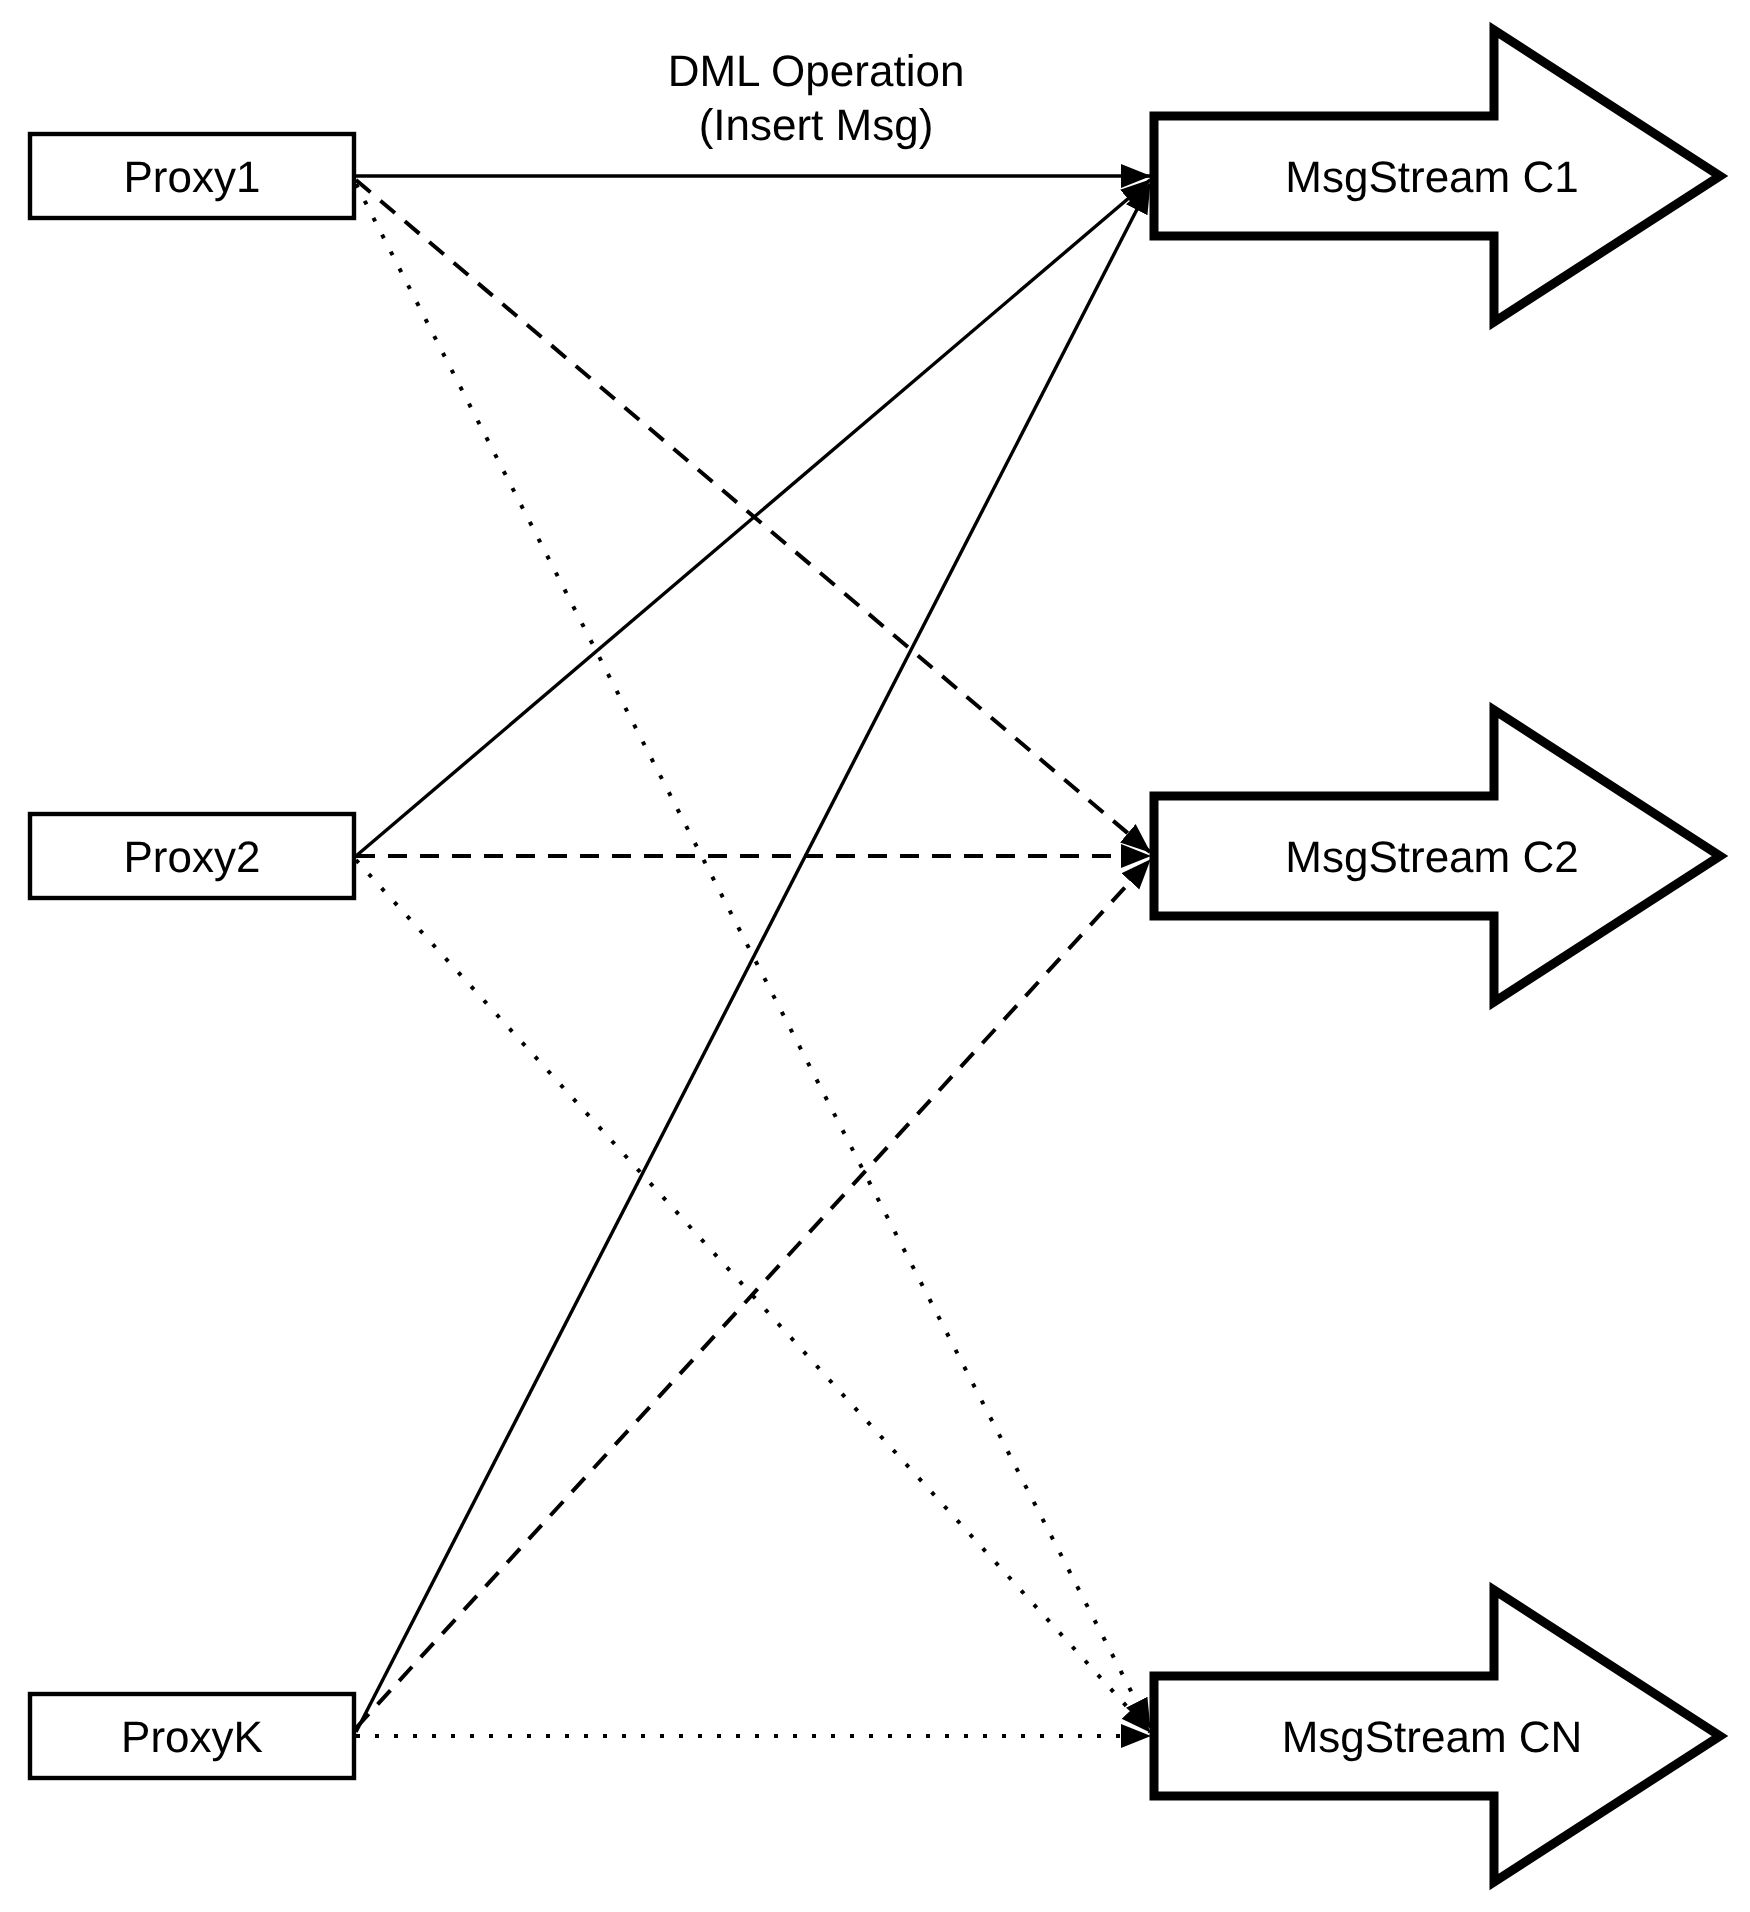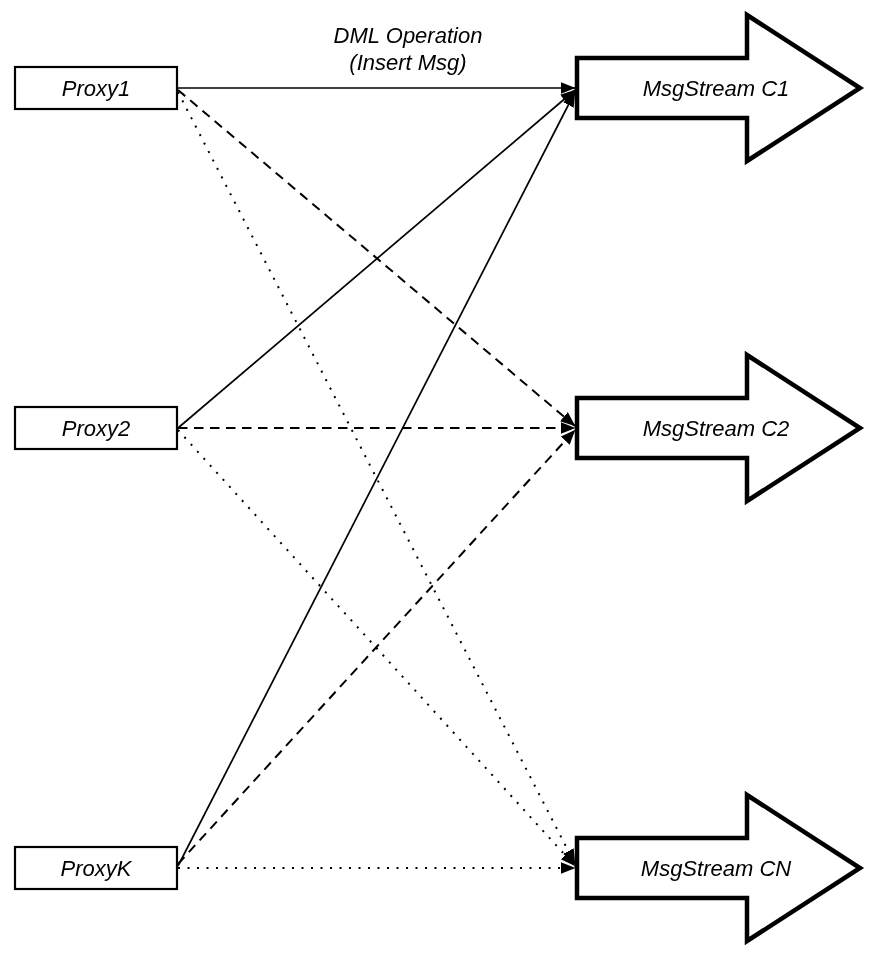--- a/index.html
+++ b/index.html
@@ -6,21 +6,20 @@
     margin: 0;
     padding: 0;
     background: #ffffff;
     font-family: "Liberation Sans", sans-serif;
   }
   .canvas-wrap {
     width: 717px;
     height: 956px;
     position: relative;
     background: var(--bg, #ffffff);
-    font-style: italic;
   }
   svg { display: block; }
   .node-box {
     fill: var(--fill, #ffffff);
     stroke: var(--stroke, #000000);
     stroke-width: 2.2;
   }
   .stream-arrow {
     fill: var(--fill, #ffffff);
     stroke: var(--stroke, #000000);

